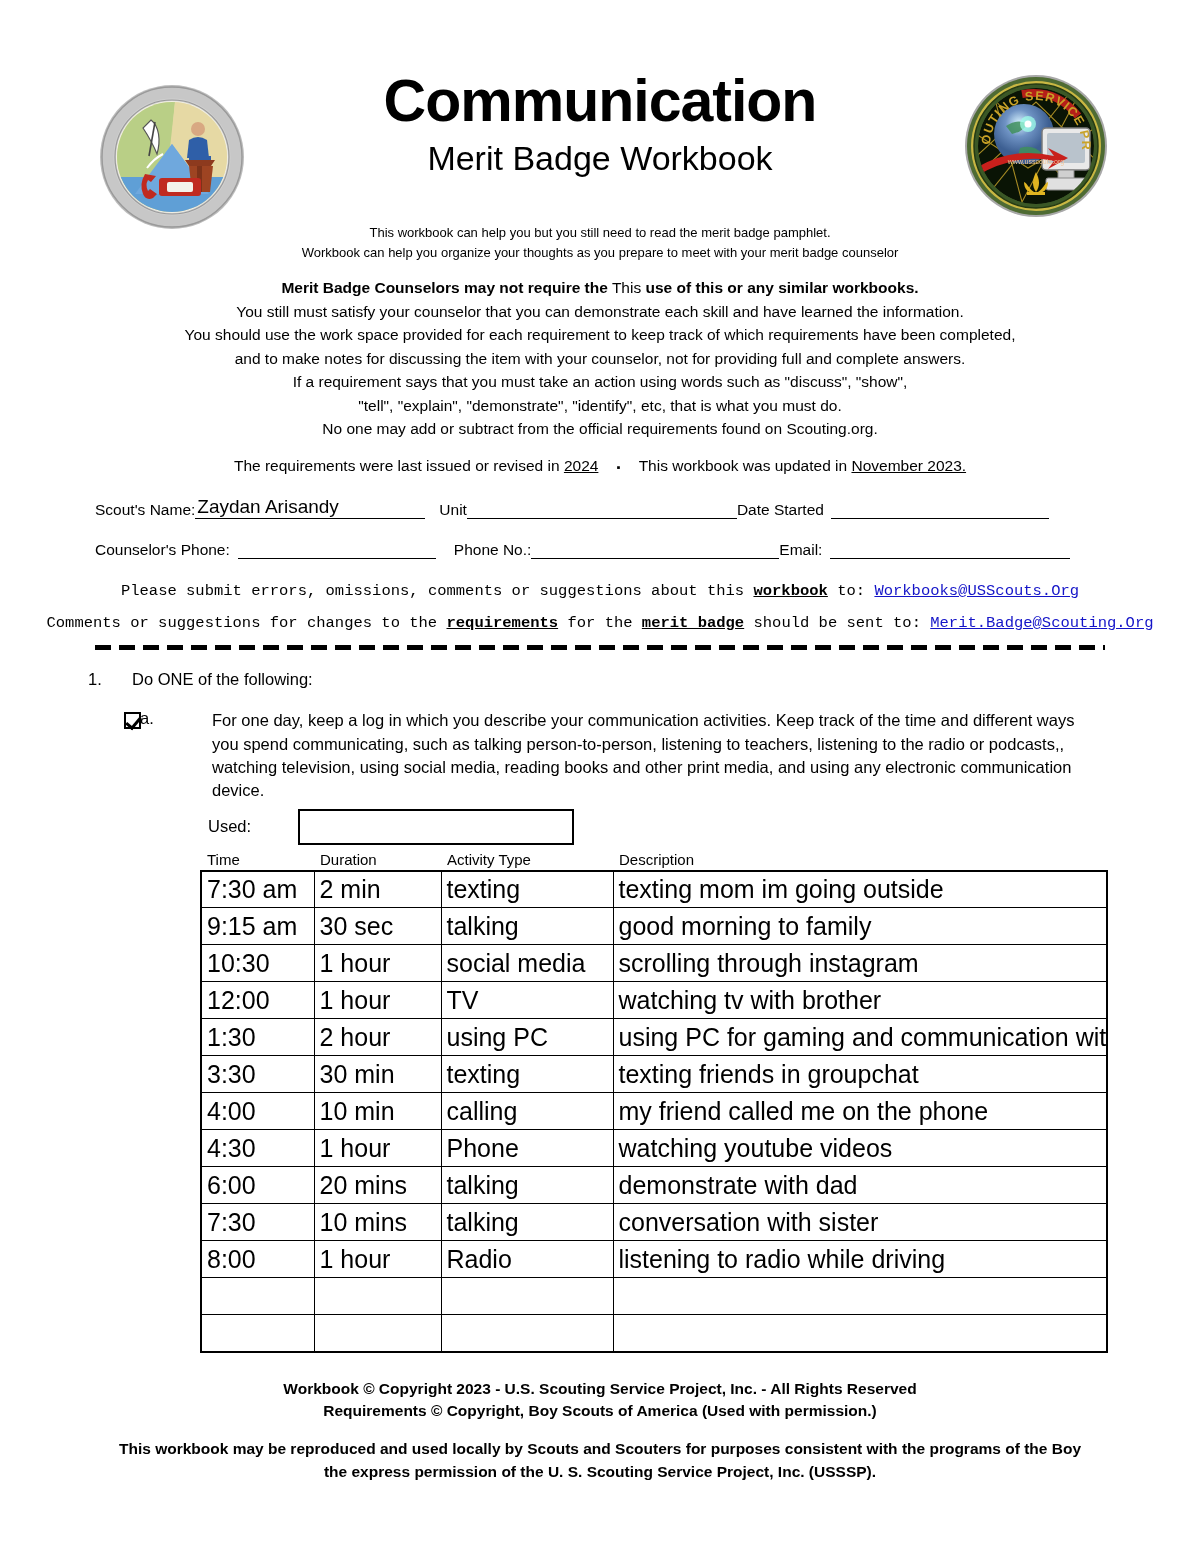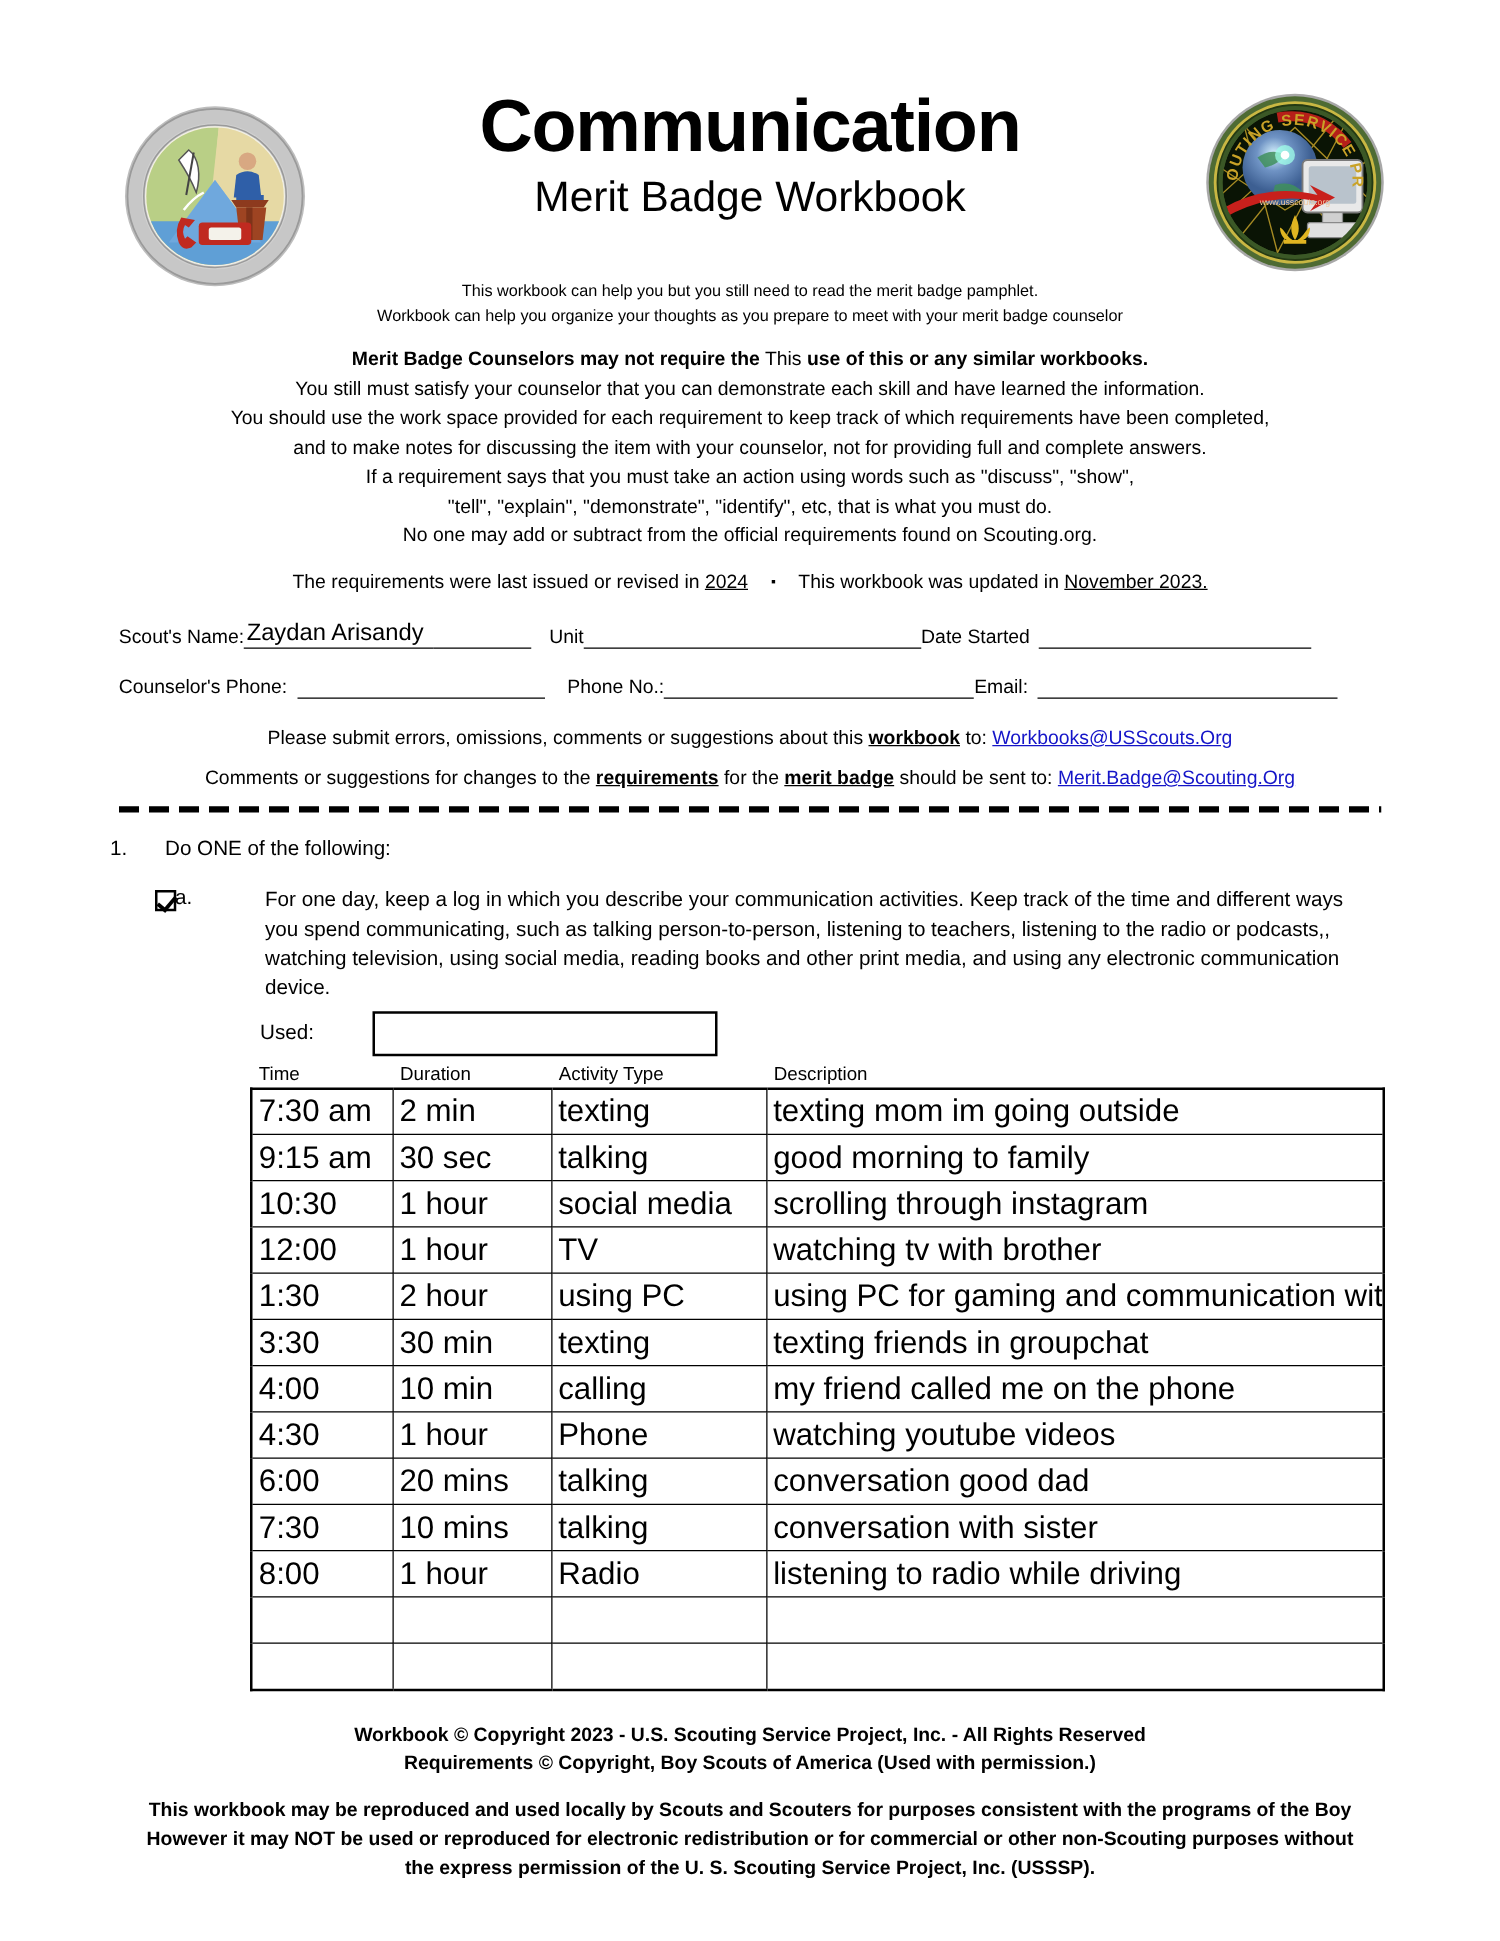--- a/index.html
+++ b/index.html
@@ -49,21 +49,21 @@
   .formlines { margin-top: 22px; padding: 0 95px 0 95px; font-size: 15.5px; }
   .formrow { display: flex; align-items: flex-end; white-space: nowrap; margin-bottom: 22px; }
   .flabel { font-size: 15.5px; }
   .blank { border-bottom: 1.5px solid #000; display: inline-block; height: 16px; }
   .filled {
     border-bottom: 1.5px solid #000; display: inline-block; height: 22px;
     font-size: 19px; line-height: 20px; padding-left: 2px;
   }
 
   
-  .submit { text-align: center; font-size: 15.5px; margin-top: 6px; line-height: 1.3; }
+  .submit { text-align: center; font-size: 15.5px; margin-top: 6px; line-height: 1.3; font-family: Liberation Mono, monospace; }
   .submit div { white-space: nowrap; margin-bottom: 12px; }
   .lnk { color: #1414c8; text-decoration: underline; }
 
   
   .divider {
     margin: 4px 95px 0 95px; height: 5px;
     background: repeating-linear-gradient(to right, #000 0 16px, transparent 16px 24px);
   }
 
   
@@ -376,21 +376,21 @@
           <tr>
             <td>4:30</td>
             <td>1 hour</td>
             <td>Phone</td>
             <td>watching youtube videos</td>
           </tr>
           <tr>
             <td>6:00</td>
             <td>20 mins</td>
             <td>talking</td>
-            <td>conversation good dad</td>
+            <td>demonstrate with dad</td>
           </tr>
           <tr>
             <td>7:30</td>
             <td>10 mins</td>
             <td>talking</td>
             <td>conversation with sister</td>
           </tr>
           <tr>
             <td>8:00</td>
             <td>1 hour</td>
@@ -413,18 +413,17 @@
     </table>
   </div>
 
   <div class="footer">
     <div class="foot-a">
       <div>Workbook © Copyright 2023 - U.S. Scouting Service Project, Inc. - All Rights Reserved</div>
       <div>Requirements © Copyright, Boy Scouts of America (Used with permission.)</div>
     </div>
     <div class="foot-b">
       <div>This workbook may be reproduced and used locally by Scouts and Scouters for purposes consistent with the programs of the Boy</div>
-      <div>However it may NOT be used or reproduced for electronic redistribution or for commercial or other non-Scouting purposes without</div>
       <div>the express permission of the U. S. Scouting Service Project, Inc. (USSSP).</div>
     </div>
   </div>
 
 </div>
 
 </body></html>

